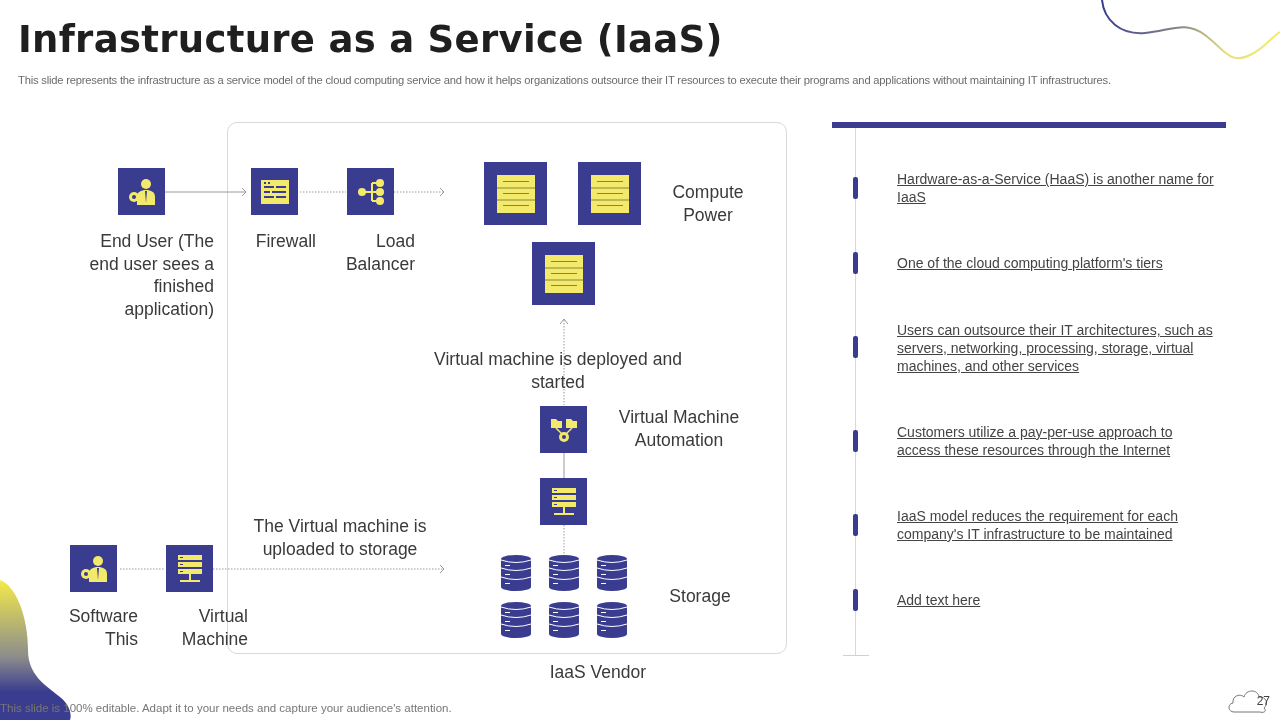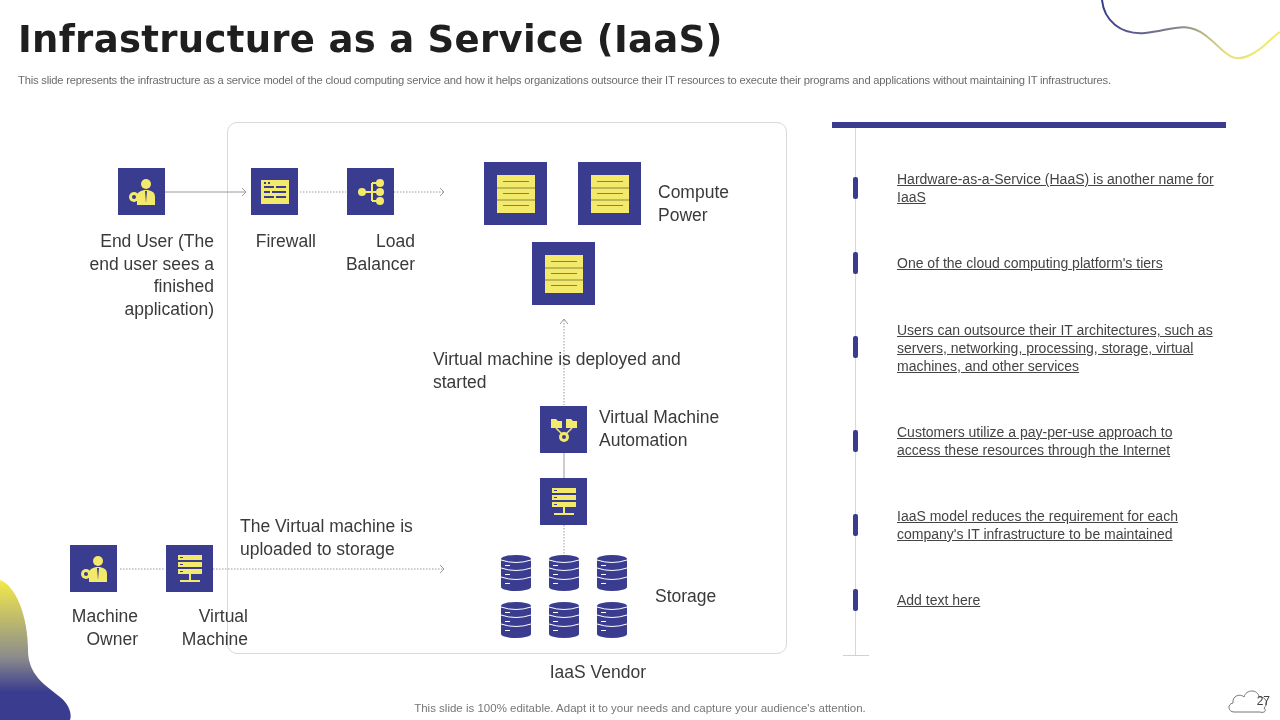--- a/index.html
+++ b/index.html
@@ -3,28 +3,28 @@
 <meta charset="utf-8">
 <style>
   html,body{margin:0;padding:0;}
   body{width:1280px;height:720px;position:relative;overflow:hidden;background:#ffffff;font-family:"Liberation Sans",sans-serif;color:#333;}
   .abs{position:absolute;}
   .title{left:18px;top:18px;font-size:37px;font-weight:bold;color:#1f1f1f;letter-spacing:0.3px;font-family:"DejaVu Sans",sans-serif;}
   .subtitle{left:18px;top:74px;font-size:11.2px;color:#6b6b6b;letter-spacing:-0.2px;white-space:nowrap;}
   .frame{left:227px;top:122px;width:560px;height:532px;border:1px solid #d9d9d9;border-radius:10px;box-sizing:border-box;}
   .ibox{position:absolute;width:47px;height:47px;background:#3a3c8f;display:flex;align-items:center;justify-content:center;}
   .ibox.big{width:63px;height:63px;}
-  .lbl{position:absolute;font-size:17.5px;color:#3a3a3a;line-height:22.5px;}
+  .lbl{position:absolute;font-size:17.5px;color:#3a3a3a;line-height:22.5px;text-align:center;}
   .lbl.center{text-align:right;}
   .side-line{left:855px;top:128px;width:1px;height:527px;background:#d8d8d8;}
   .side-top{left:832px;top:122px;width:394px;height:6px;background:#3a3c8f;}
   .side-foot{left:843px;top:655px;width:26px;height:1px;background:#d0d0d0;}
   .tick{position:absolute;left:853px;width:5px;height:22px;background:#3a3c8f;border-radius:2px;}
   .item{position:absolute;left:897px;width:320px;font-size:14px;color:#444;line-height:18px;text-decoration:underline;}
-  .footer{left:0;width:1280px;top:702px;text-align:center;font-size:11.5px;color:#777;}
+  .footer{left:0;width:1280px;top:702px;text-align:left;font-size:11.5px;color:#777;}
   .pagenum{left:1226px;top:686px;width:44px;height:28px;}
 </style>
 </head>
 <body>
 
 <svg class="abs" style="left:1090px;top:0;" width="190" height="70">
   <defs>
     <linearGradient id="wg" x1="0" x2="1" y1="0" y2="0">
       <stop offset="0" stop-color="#3a3c8f"></stop>
       <stop offset="0.45" stop-color="#8a8a8a"></stop>
@@ -198,21 +198,21 @@
 
 <div class="ibox" style="left:70px;top:545px;">
   <svg width="34" height="34" viewBox="0 0 34 34">
     <circle cx="21" cy="9" r="5" fill="#f3ea6b"></circle>
     <path d="M12,30 L12,22 C12,17 16,15 21,15 C26,15 30,17 30,22 L30,30 Z" fill="#f3ea6b"></path>
     <path d="M20,16 L21,28 L22,16 Z" fill="#3a3c8f"></path>
     <circle cx="9" cy="22" r="5" fill="#f3ea6b"></circle>
     <circle cx="9" cy="22" r="2" fill="#3a3c8f"></circle>
   </svg>
 </div>
-<div class="lbl center" style="left:48px;top:605px;width:90px;">Machine Owner</div>
+<div class="lbl center" style="left:48px;top:605px;width:90px;">Software This</div>
 
 <div class="ibox" style="left:166px;top:545px;">
   <svg width="26" height="30" viewBox="0 0 26 30">
     <g fill="#f3ea6b">
         <rect x="1" y="1" width="24" height="5"></rect>
         <rect x="1" y="8" width="24" height="5"></rect>
         <rect x="1" y="15" width="24" height="5"></rect>
     <rect x="12" y="20" width="2" height="6"></rect>
         <rect x="3" y="26" width="20" height="2"></rect>
       </g>

